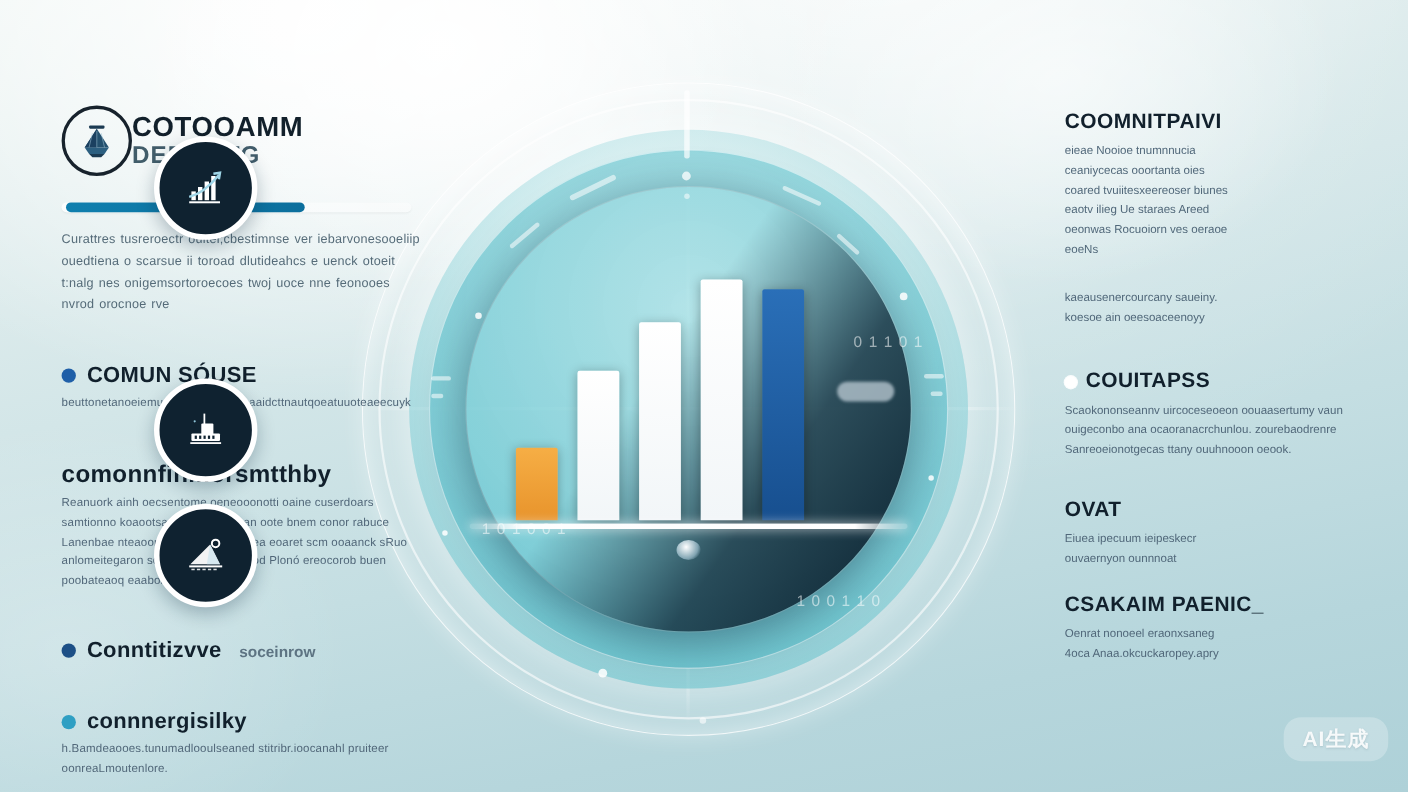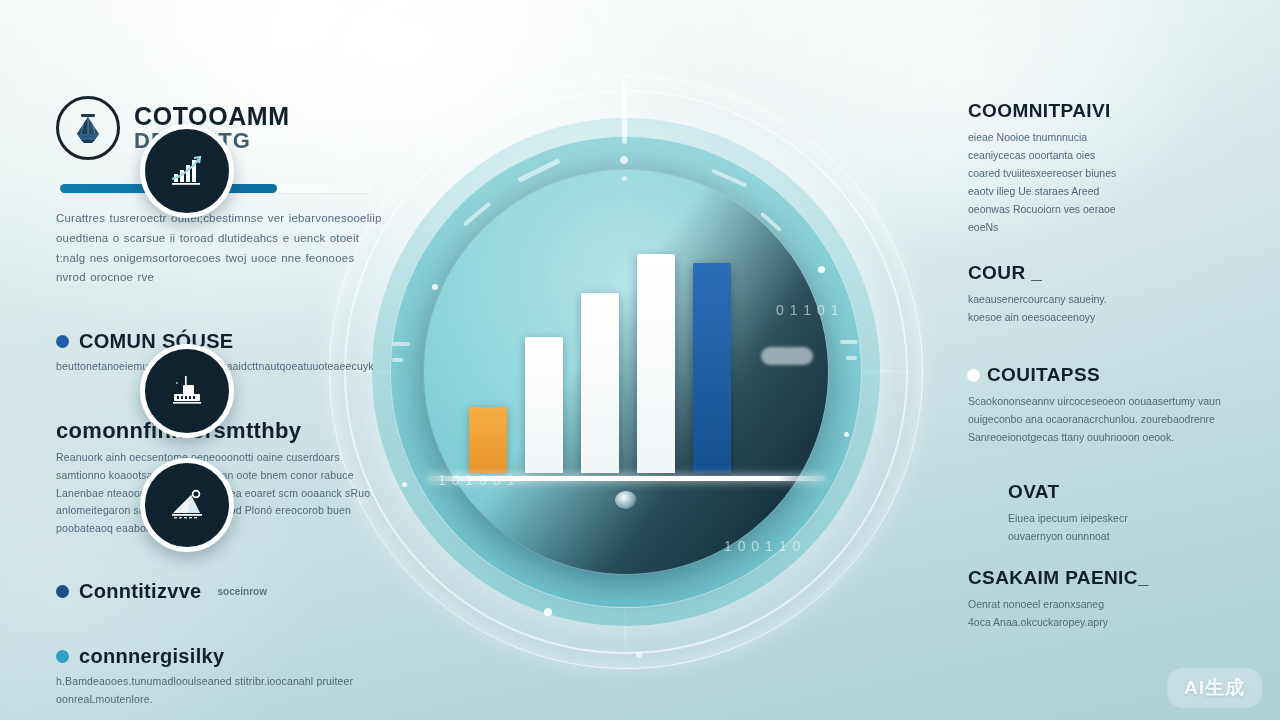--- a/index.html
+++ b/index.html
@@ -62,42 +62,42 @@
     background:linear-gradient(90deg,rgba(255,255,255,0.25),rgba(255,255,255,0.98) 12%,#ffffff 88%,rgba(255,255,255,0.3));
     box-shadow:0 0 10px rgba(255,255,255,0.8);}
   #base-node{position:absolute;left:50%;bottom:8px;width:22px;height:18px;margin-left:-11px;border-radius:50%;
     background:radial-gradient(circle at 40% 35%,#ffffff,rgba(190,220,235,0.55) 60%,rgba(255,255,255,0) 80%);
     filter:blur(0.6px);}
   #right-pill{position:absolute;right:-22px;top:120px;width:52px;height:18px;border-radius:9px;
     background:rgba(190,204,214,0.75);filter:blur(1.4px);}
 
   
   #left{position:absolute;left:56px;top:96px;width:330px;}
-  #brand{display:flex;align-items:center;gap:14px;}
+  #brand{display:flex;align-items:center;}
   #brand-mark{width:58px;height:58px;border-radius:50%;border:3px solid #17222c;
     display:flex;align-items:center;justify-content:center;flex:0 0 auto;background:transparent;}
   .brand-text{line-height:1.02;}
   .brand-1{font-size:25px;font-weight:800;letter-spacing:0.6px;color:#12202b;}
   .brand-2{font-size:22px;font-weight:700;letter-spacing:1px;color:#33505f;opacity:.92;}
 
   #progress{position:relative;margin-top:24px;width:318px;height:9px;border-radius:5px;
     background:linear-gradient(90deg,rgba(255,255,255,0.85),rgba(255,255,255,0.35));
     box-shadow:0 1px 2px rgba(0,0,0,0.05);}
   #progress-fill{position:absolute;left:4px;top:0;height:9px;border-radius:5px;
     background:linear-gradient(90deg,#0f7fae,#0c6f9d);}
 
   .lead{margin-top:16px;font-size:11.5px;line-height:1.72;color:#4b6270;
     letter-spacing:.2px;word-spacing:1px;opacity:.93;}
 
   .sec{margin-top:42px;}
   .sec-head{display:flex;align-items:center;gap:10px;}
   .dot{width:13px;height:13px;border-radius:50%;flex:0 0 auto;}
   .sec-title{font-size:20px;font-weight:800;color:#11202c;letter-spacing:.3px;}
   .sec-title.lg{font-size:22px;}
-  .sec-sub{font-size:10px;font-weight:600;color:#5d7382;margin-left:6px;}
+  .sec-sub{font-size:14px;font-weight:600;color:#5d7382;margin-left:6px;}
   .sec-body{margin-top:5px;font-size:10.5px;line-height:1.7;color:#52687a;letter-spacing:.15px;}
 
   
   #right{position:absolute;left:968px;top:100px;width:300px;}
   .rblock{position:relative;margin-bottom:18px;}
   .rhead{display:flex;align-items:center;gap:8px;}
   .rdot{width:11px;height:11px;border-radius:50%;background:#ffffff;
     box-shadow:0 0 0 1px rgba(255,255,255,0.9);flex:0 0 auto;}
   .rtitle{font-size:19px;font-weight:800;color:#11202c;letter-spacing:.4px;}
   .rbody{margin-top:6px;font-size:10.5px;line-height:1.72;color:#51687a;width:255px;}
@@ -105,21 +105,21 @@
 
   .badge{position:absolute;width:84px;height:84px;border-radius:50%;
     background:#0f2230;border:5px solid #ffffff;
     box-shadow:0 6px 16px rgba(10,40,60,0.28);
     display:flex;align-items:center;justify-content:center;}
   #badge-1{left:140px;top:124px;}
   #badge-2{left:140px;top:344px;}
   #badge-3{left:140px;top:458px;}
 
   
-  #watermark{position:absolute;right:18px;bottom:12px;
+  #watermark{position:absolute;right:18px;bottom:28px;
     padding:7px 17px;border-radius:16px;background:rgba(255,255,255,0.26);
     color:rgba(255,255,255,0.88);font-size:19px;font-weight:700;letter-spacing:1px;
     text-shadow:0 1px 2px rgba(90,120,130,0.25);}
 
   .faint{position:absolute;color:rgba(255,255,255,0.55);font-size:14px;letter-spacing:1px;}
 </style>
 </head>
 <body>
 
 <div id="stage">
@@ -238,33 +238,30 @@
   </div>
 
   <div id="right">
       <div class="rblock" style="margin-bottom: 26px;">
         <div class="rhead">
           <span class="rtitle">COOMNITPAIVI</span>
         </div>
         <div class="rbody narrow">eieae Nooioe tnumnnucia ceaniycecas ooortanta oies coared tvuiitesxeereoser biunes eaotv ilieg Ue staraes Areed oeonwas Rocuoiorn ves oeraoe eoeNs</div>
       </div>
       <div class="rblock" style="margin-bottom: 38px;">
-        <div class="rhead">
-          <span class="rtitle">COUR _</span>
-        </div>
         <div class="rbody narrow">kaeausenercourcany saueiny. koesoe ain oeesoaceenoyy</div>
       </div>
       <div class="rblock" style="margin-bottom: 34px;">
         <div class="rhead">
           <span class="rdot"></span>
           <span class="rtitle">COUITAPSS</span>
         </div>
         <div class="rbody">Scaokononseannv uircoceseoeon oouaasertumy vaun ouigeconbo ana ocaoranacrchunlou. zourebaodrenre Sanreoeionotgecas ttany ouuhnooon oeook.</div>
       </div>
-      <div class="rblock" style="margin-bottom: 22px; margin-left: 40px;">
+      <div class="rblock" style="margin-bottom: 22px;">
         <div class="rhead">
           <span class="rtitle">OVAT</span>
         </div>
         <div class="rbody narrow">Eiuea ipecuum ieipeskecr ouvaernyon ounnnoat</div>
       </div>
       <div class="rblock" style="margin-bottom: 0px;">
         <div class="rhead">
           <span class="rtitle">CSAKAIM PAENIC_</span>
         </div>
         <div class="rbody narrow">Oenrat nonoeel eraonxsaneg 4oca Anaa.okcuckaropey.apry</div>

